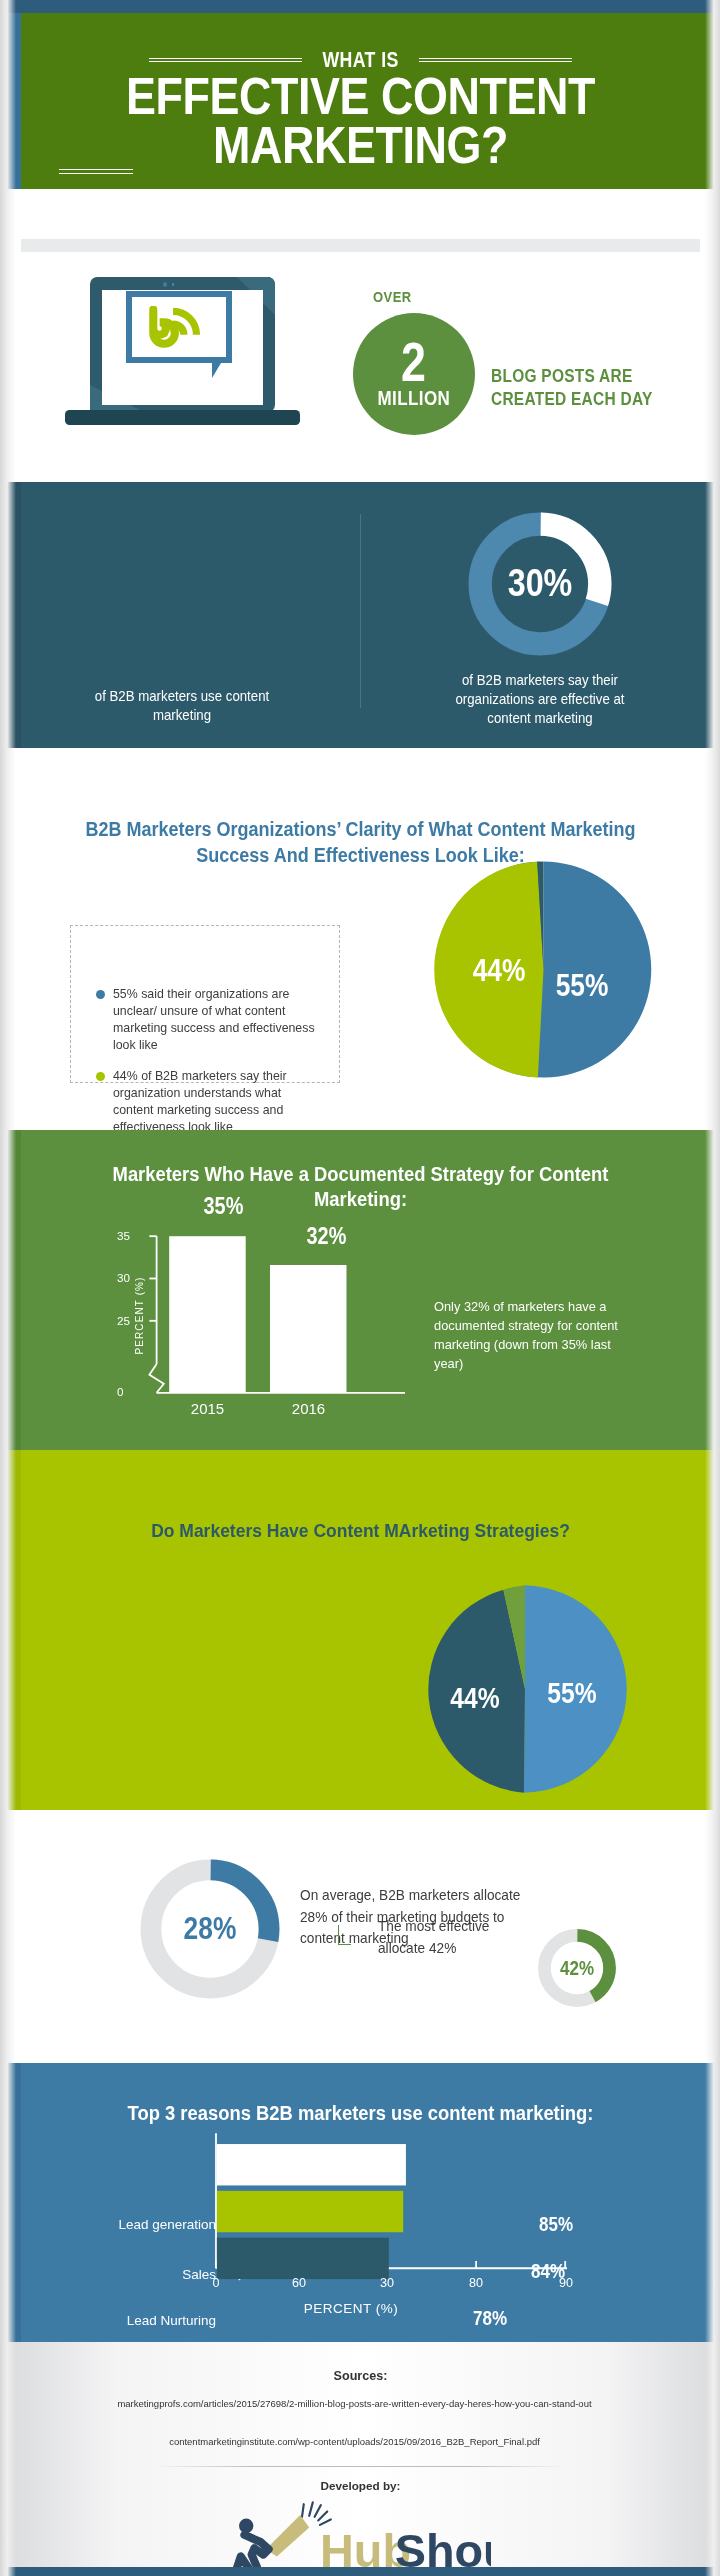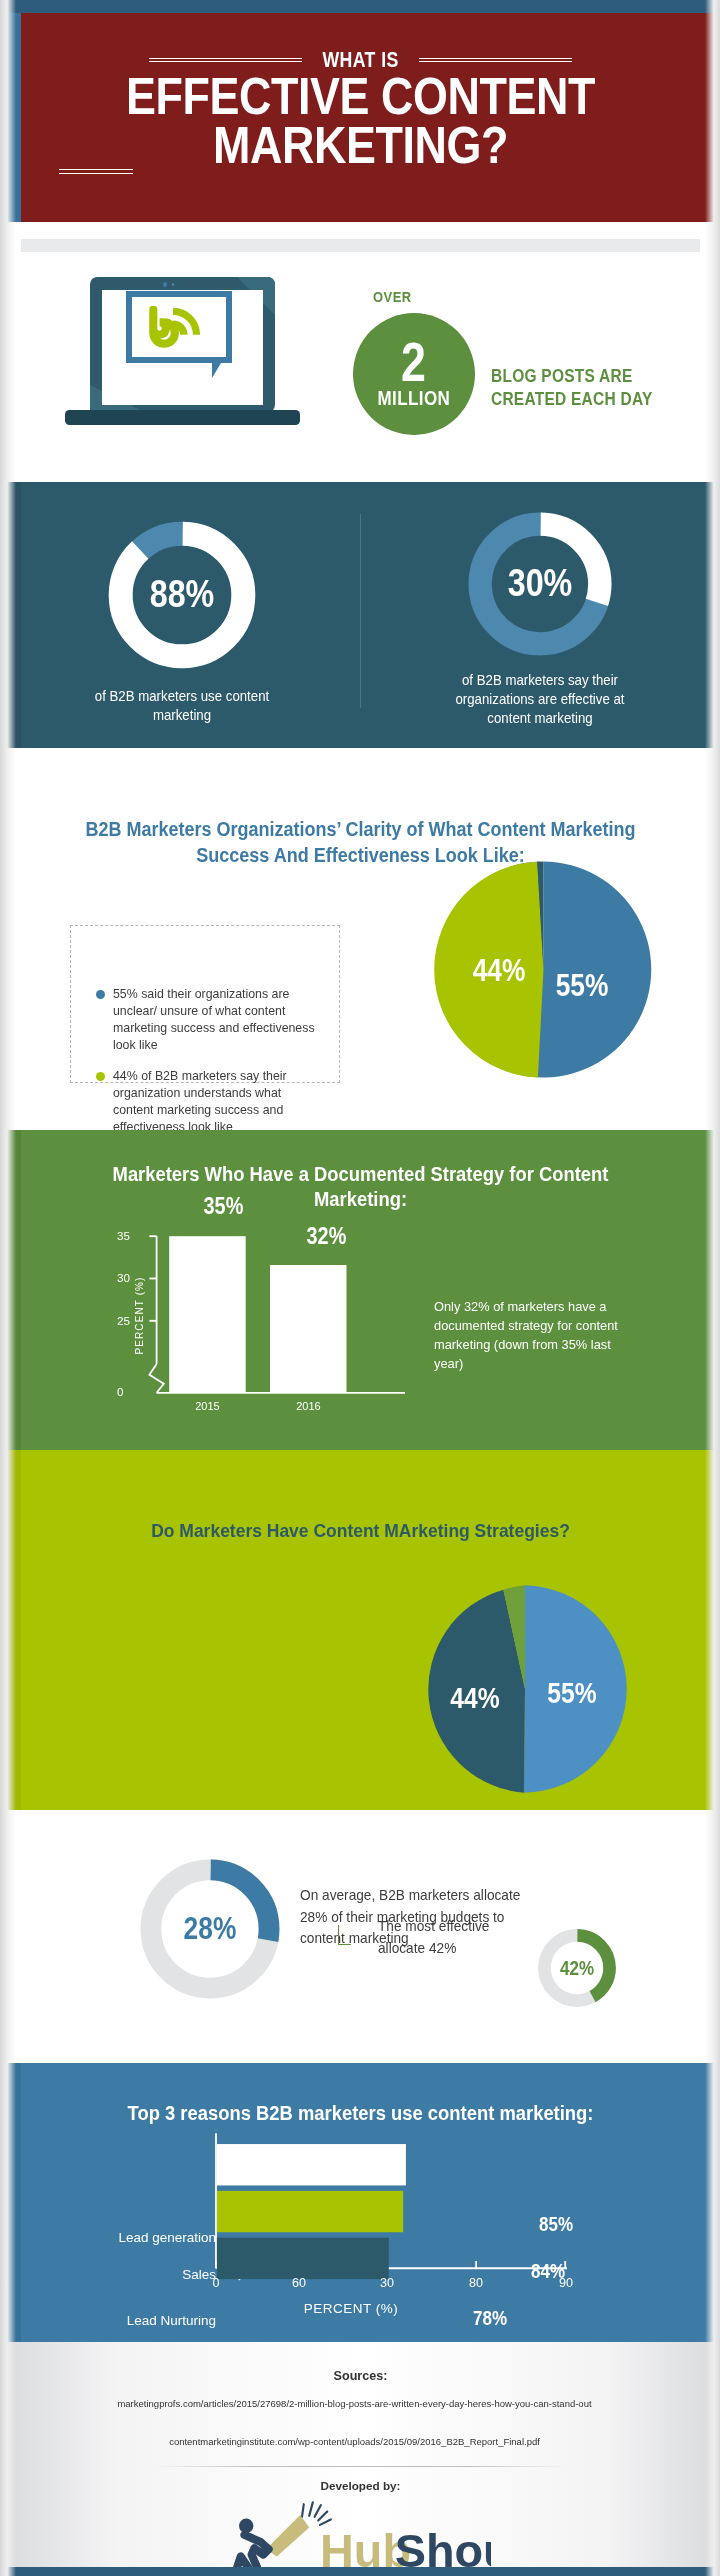--- a/index.html
+++ b/index.html
@@ -29,22 +29,22 @@
     top: 0; bottom: 0;
     width: 16px;
     z-index: 40;
     pointer-events: none;
   }
   .edge-l { left: 0;  background: linear-gradient(to right, #d7d7d7 0%, #efefef 45%, rgba(255,255,255,0) 100%); }
   .edge-r { right: 0; background: linear-gradient(to left,  #d7d7d7 0%, #efefef 45%, rgba(255,255,255,0) 100%); }
 
   
   #header {
-    top: 0; height: 222px;
-    background: #7f1d1d;
+    top: 0; height: 189px;
+    background: #4d7c0f;
   }
   #header .hdr-top-bar {
     position: absolute; top: 0; left: 0; width: 721px; height: 12.6px;
     background: #2e5c7c;
   }
   #header .hdr-shade-l {
     position: absolute; top: 12.6px; left: 0; width: 21px; bottom: 0;
     background: #37719a;
   }
   .kicker-row {
@@ -235,21 +235,21 @@
     font-size: 11.7px; text-align: left;
   }
   .bar-value {
     position: absolute; color: #ffffff;
     font-family: "Liberation Sans Narrow", "Liberation Sans", sans-serif;
     font-size: 23.4px; font-weight: 700; transform: scaleX(.85);
   }
   .bar-cat {
     position: absolute; color: #ffffff; text-align: center;
     font-family: "Liberation Sans Narrow", "Liberation Sans", sans-serif;
-    font-size: 11px;
+    font-size: 15px;
   }
   .bar-note {
     position: absolute; color: #ffffff;
     font-family: "Liberation Sans Narrow", "Liberation Sans", sans-serif;
     font-size: 13.5px; line-height: 19px; transform: scaleX(.95); transform-origin: left top;
   }
 
   
   #pie2-sec { top: 1450px; height: 360px; background: #a8c400; }
   #pie2-sec .shade-l { position:absolute; left:0; top:0; bottom:0; width:21px; background:#9eb900; }
@@ -375,27 +375,20 @@
   <div class="green-circle">
     <div class="num">2</div>
     <div class="unit">MILLION</div>
   </div>
   <div class="blog-copy">BLOG POSTS ARE CREATED EACH DAY</div>
 
   <div class="section" id="donut-sec">
     <div class="shade-l"></div>
     <div class="donut-divider"></div>
 
-    <div class="donut-wrap" style="left:101px; top:31.5px; width:162px; height:162px;">
-      <svg width="162" height="162" viewBox="0 0 42 42">
-        <circle cx="21" cy="21" r="15.9" fill="none" stroke="#4d88ae" stroke-width="6.2"></circle>
-        <circle cx="21" cy="21" r="15.9" fill="none" stroke="#ffffff" stroke-width="6.2" stroke-dasharray="87.9 12.1" stroke-dashoffset="25"></circle>
-      </svg>
-      <div class="donut-center">88%</div>
-    </div>
     <div class="donut-label" style="position:absolute; left:65px; top:205px; width:234px;">of B2B marketers use content marketing</div>
 
     <div class="donut-wrap" style="left:461px; top:22.5px; width:158px; height:158px;">
       <svg width="158" height="158" viewBox="0 0 42 42">
         <circle cx="21" cy="21" r="15.9" fill="none" stroke="#4d88ae" stroke-width="6.2"></circle>
         <circle cx="21" cy="21" r="15.9" fill="none" stroke="#ffffff" stroke-width="6.2" stroke-dasharray="30 70" stroke-dashoffset="25"></circle>
       </svg>
       <div class="donut-center">30%</div>
     </div>
     <div class="donut-label" style="position:absolute; left:432px; top:189px; width:216px;">of B2B marketers say their organizations are effective at content marketing</div>
@@ -504,21 +497,21 @@
       <line x1="130" y1="150" x2="130" y2="142" stroke="#ffffff" stroke-width="2"></line>
       <line x1="222" y1="150" x2="222" y2="142" stroke="#ffffff" stroke-width="2"></line>
       <line x1="320" y1="150" x2="320" y2="142" stroke="#ffffff" stroke-width="2"></line>
       <line x1="419" y1="150" x2="419" y2="142" stroke="#ffffff" stroke-width="2"></line>
       <line x1="518" y1="150" x2="518" y2="142" stroke="#ffffff" stroke-width="2"></line>
       <rect x="131" y="12" width="210" height="46" fill="#ffffff"></rect>
       <rect x="131" y="64" width="207" height="46" fill="#a8c400"></rect>
       <rect x="131" y="116" width="191" height="46" fill="#2d5a6b"></rect>
     </svg>
 
-    <div class="hbar-label" style="left:81px; top:167px; width:135px;">Lead generation</div>
+    <div class="hbar-label" style="left:81px; top:154px; width:135px;">Lead generation</div>
     <div class="hbar-label" style="left:81px; top:204px; width:135px;">Sales</div>
     <div class="hbar-label" style="left:81px; top:250px; width:135px;">Lead Nurturing</div>
 
     <div class="hbar-value" style="left:536px; top:150px;">85%</div>
     <div class="hbar-value" style="left:528px; top:197px;">84%</div>
     <div class="hbar-value" style="left:470px; top:244px;">78%</div>
 
     <div class="xtick" style="left:198px; top:213px; width:36px;">0</div>
     <div class="xtick" style="left:281px; top:213px; width:36px;">60</div>
     <div class="xtick" style="left:369px; top:213px; width:36px;">30</div>

